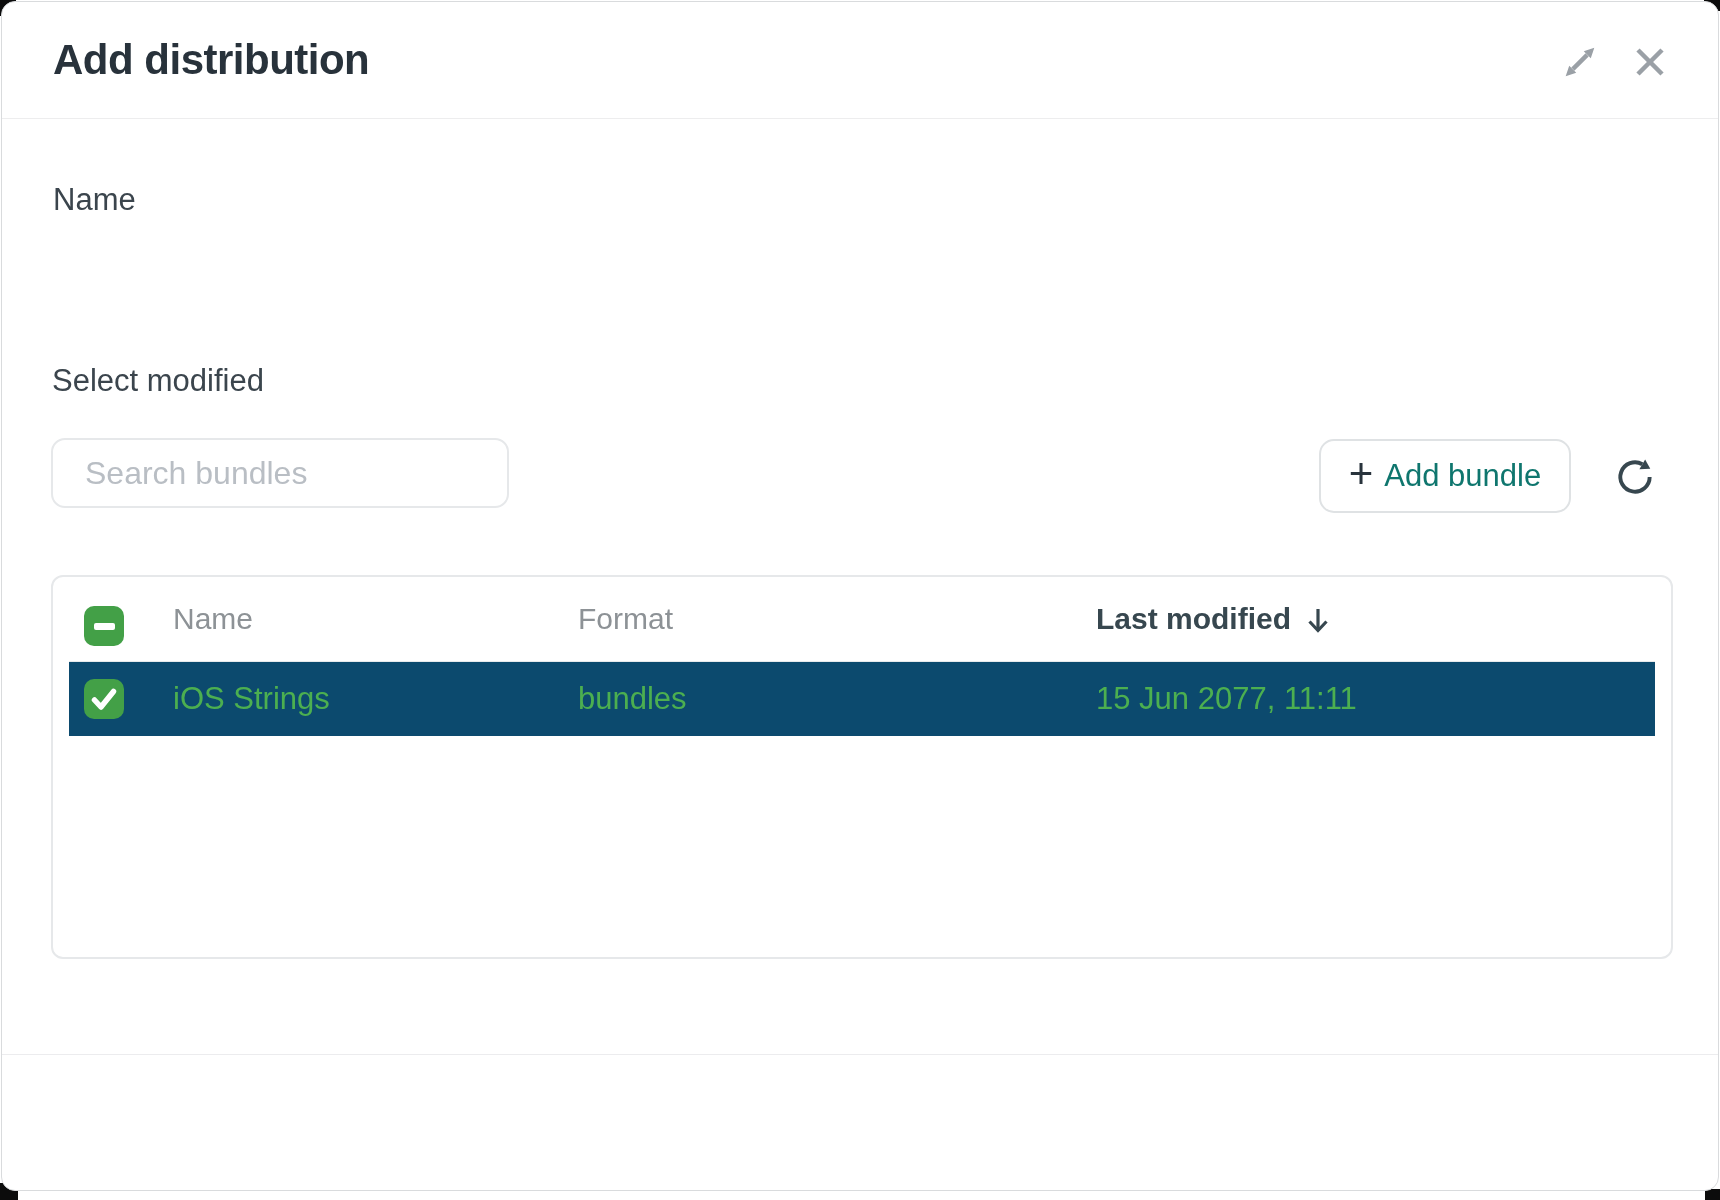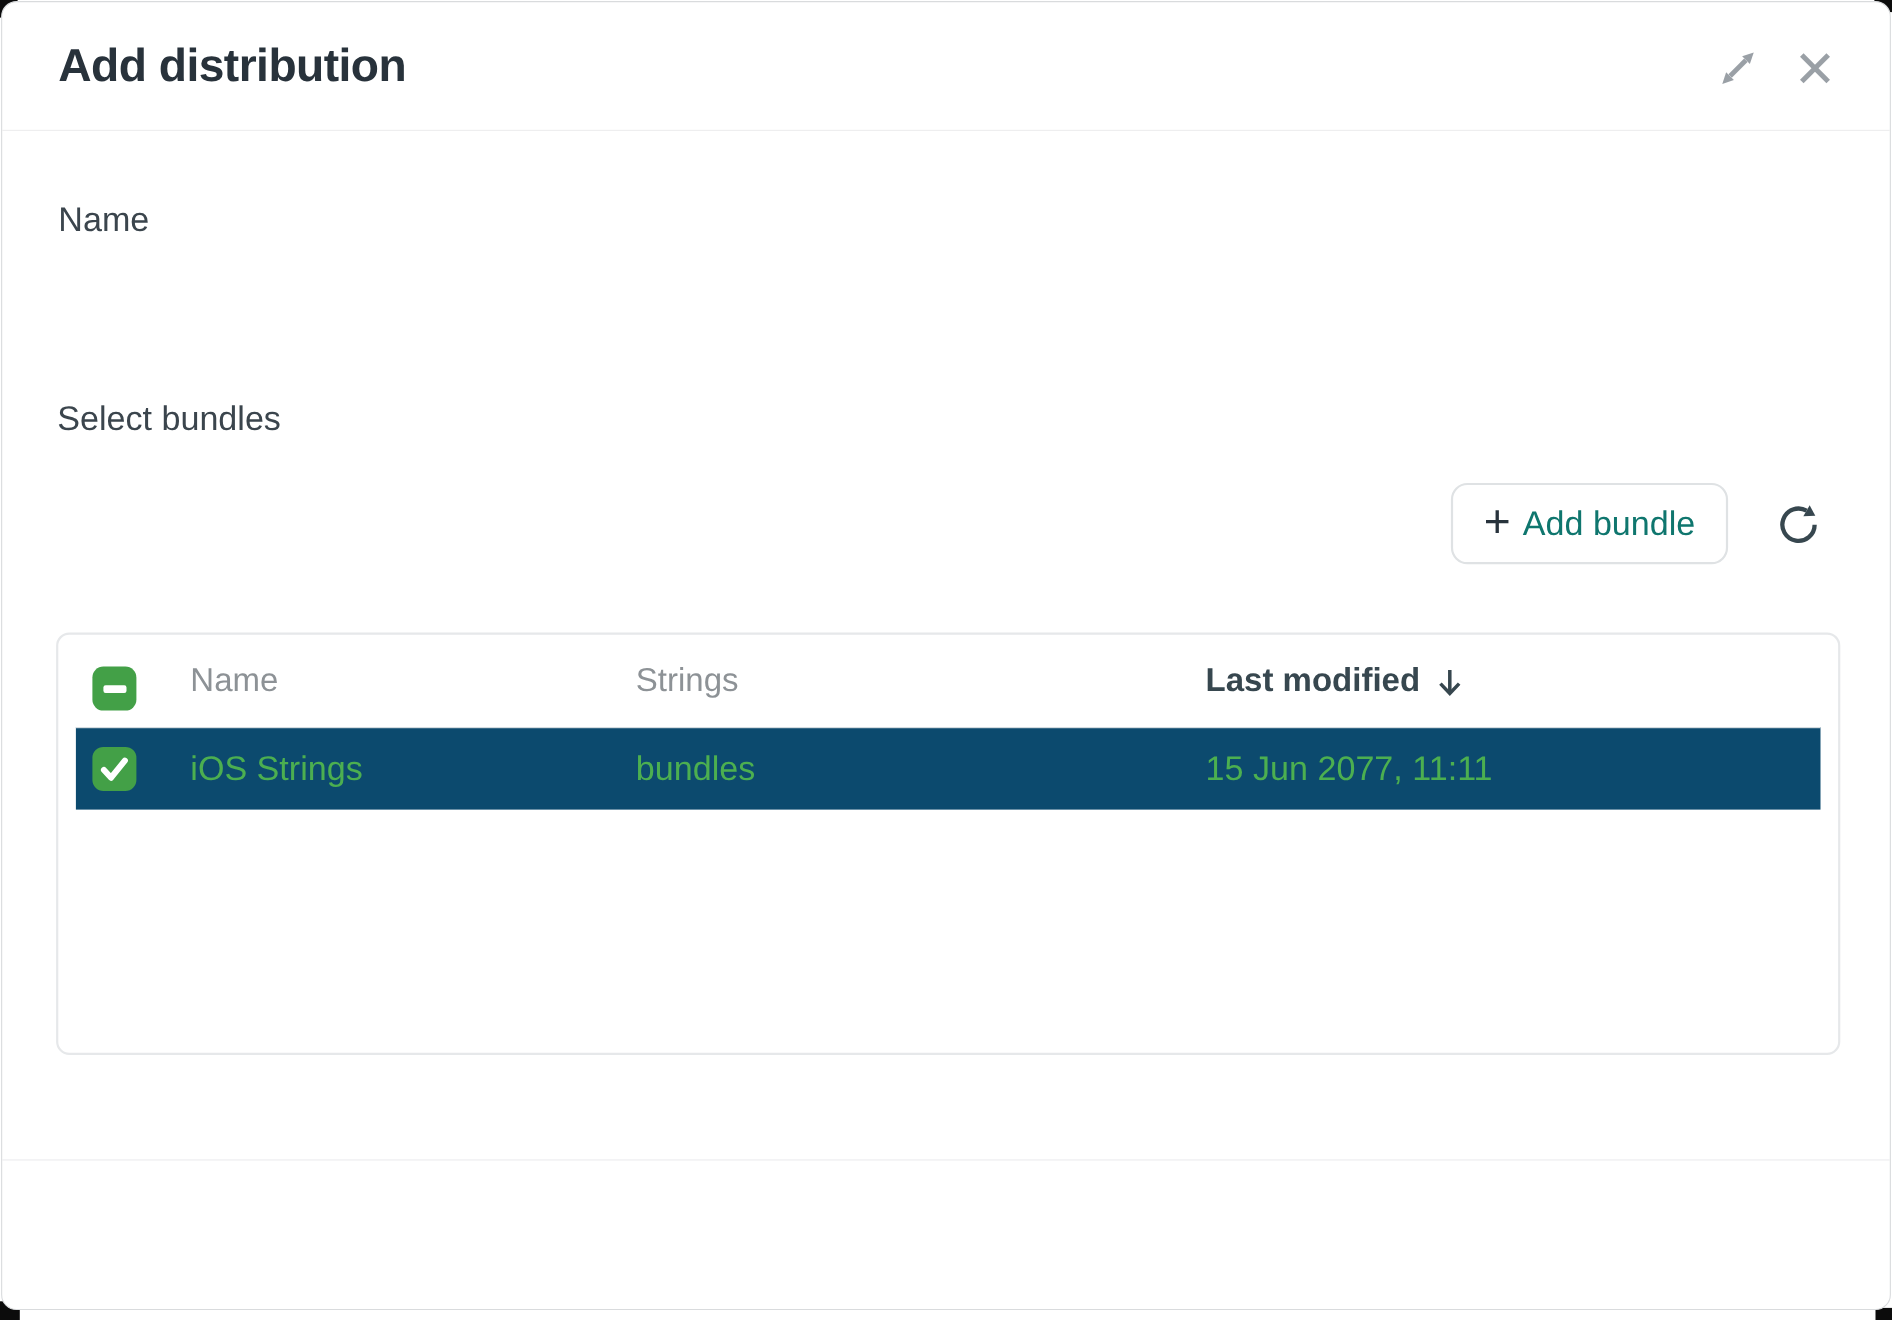--- a/index.html
+++ b/index.html
@@ -103,21 +103,22 @@
         <svg width="48" height="48" viewBox="0 0 40 40">
           <line x1="10" y1="10" x2="30" y2="30" stroke="#9aa0a6" stroke-width="3.8"></line>
           <line x1="30" y1="10" x2="10" y2="30" stroke="#9aa0a6" stroke-width="3.8"></line>
         </svg>
       </span>
     </button>
   </div>
 
   <label class="field-label name-label">Name</label>
 
-  <label class="field-label bundles-label">Select bundles</label>
+  <label class="field-label bundles-label">Select modified</label>
+  <input class="search-input" type="text" placeholder="Search bundles" style="">
 
   <button class="add-bundle-btn">
     <span class="plus">+</span>
     <span class="lbl">Add bundle</span>
   </button>
 
   <button class="icon-btn refresh-btn">
     <span>
       <svg width="44" height="44" viewBox="0 0 36 36">
         <path d="M 30 18 A 12 12 0 1 1 24 7.6" fill="none" stroke="#37474f" stroke-width="3.2"></path>
@@ -125,21 +126,21 @@
       </svg>
     </span>
   </button>
 
   <div class="bundle-table">
     <div class="t-header">
       <button class="checkbox cb-header">
         <span class="cb-minus"></span>
       </button>
       <span class="col col-name">Name</span>
-      <span class="col col-format">Strings</span>
+      <span class="col col-format">Format</span>
       <span class="col col-modified">
         <span>Last modified</span>
         <span>
           <svg width="26" height="30" viewBox="0 0 26 30" style="display:block">
             <line x1="13" y1="3" x2="13" y2="23" stroke="#37474f" stroke-width="3.2"></line>
             <polyline points="4.5,15.5 13,24.5 21.5,15.5" fill="none" stroke="#37474f" stroke-width="3.2" stroke-linejoin="miter"></polyline>
           </svg>
         </span>
       </span>
     </div>

